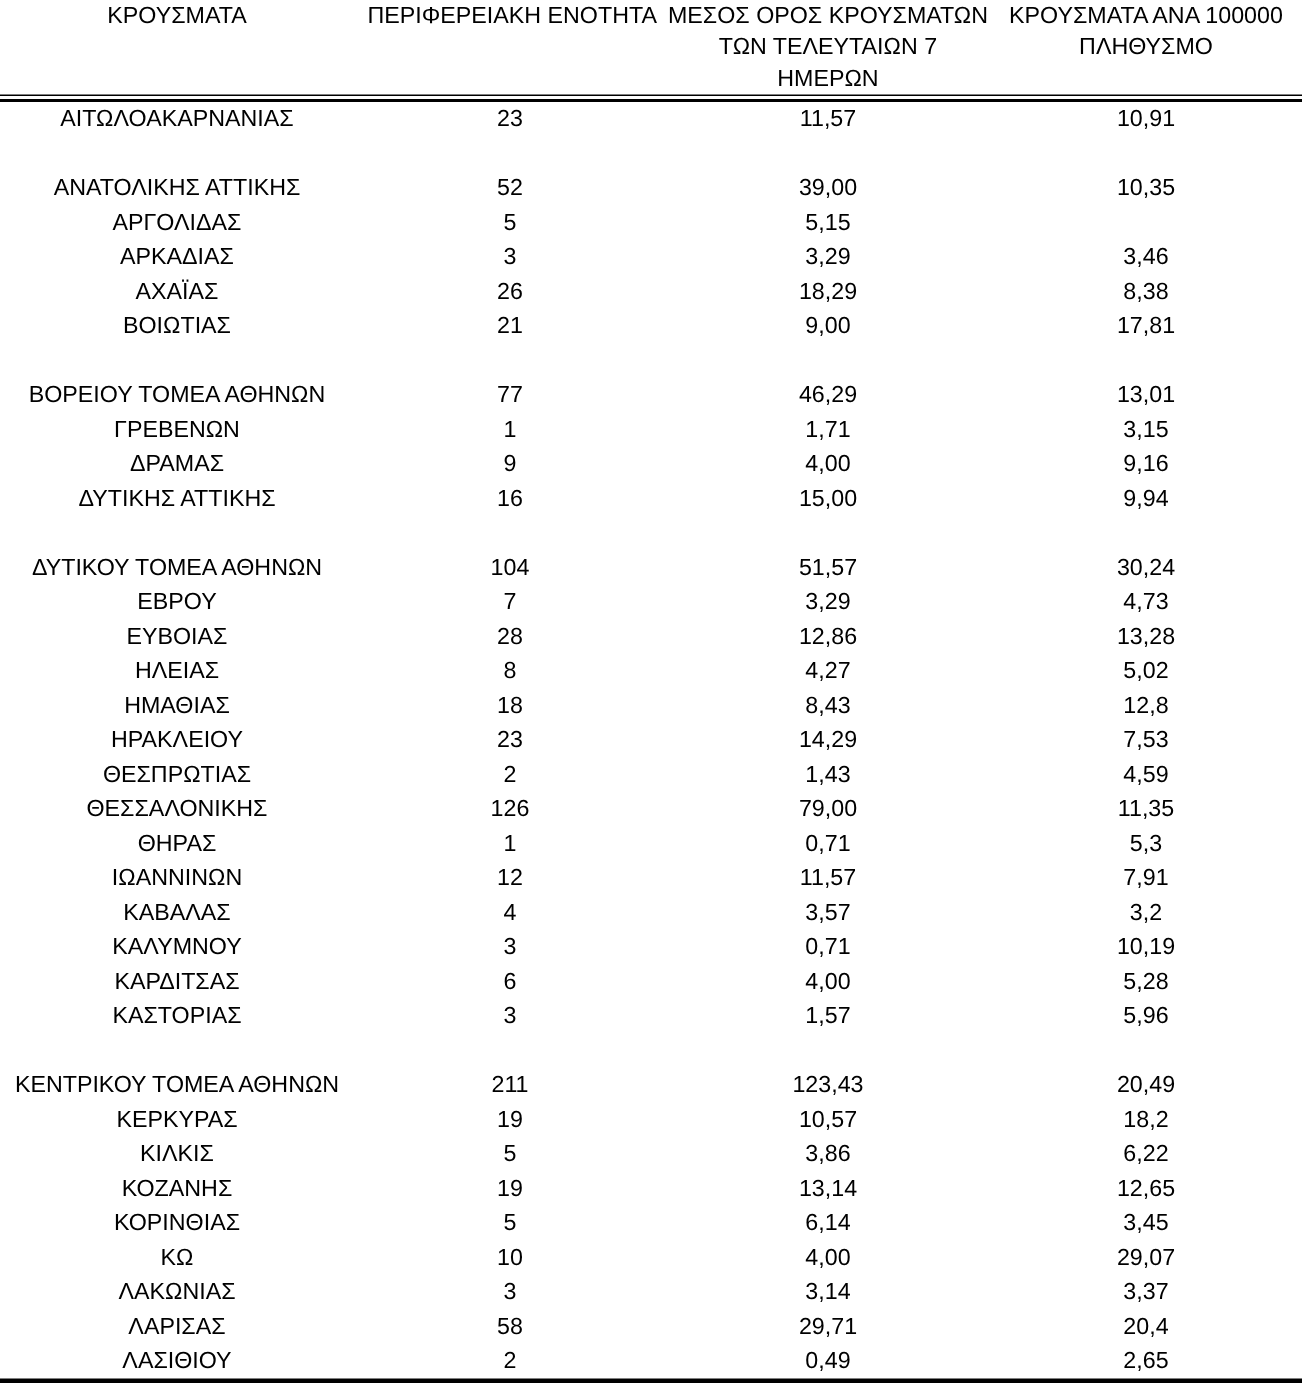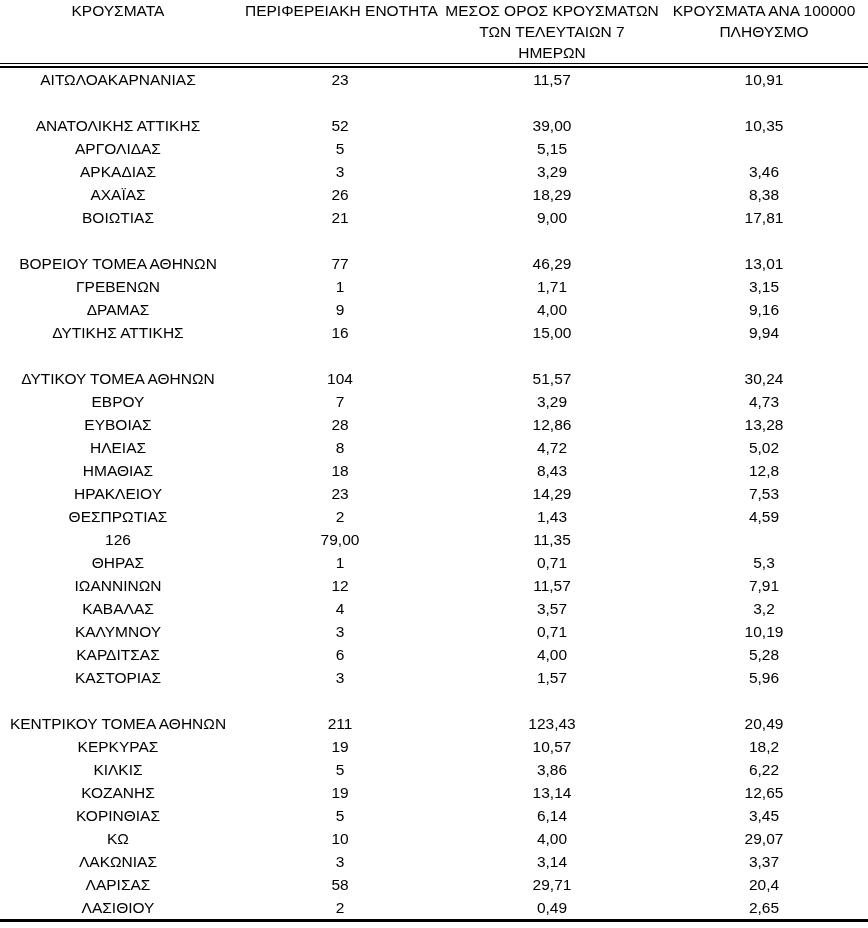--- a/index.html
+++ b/index.html
@@ -156,21 +156,21 @@
       </div>
       <div class="row">
         <div class="cell c0">ΕΥΒΟΙΑΣ</div>
         <div class="cell c1">28</div>
         <div class="cell c2">12,86</div>
         <div class="cell c3">13,28</div>
       </div>
       <div class="row">
         <div class="cell c0">ΗΛΕΙΑΣ</div>
         <div class="cell c1">8</div>
-        <div class="cell c2">4,72</div>
+        <div class="cell c2">4,27</div>
         <div class="cell c3">5,02</div>
       </div>
       <div class="row">
         <div class="cell c0">ΗΜΑΘΙΑΣ</div>
         <div class="cell c1">18</div>
         <div class="cell c2">8,43</div>
         <div class="cell c3">12,8</div>
       </div>
       <div class="row">
         <div class="cell c0">ΗΡΑΚΛΕΙΟΥ</div>
@@ -178,20 +178,21 @@
         <div class="cell c2">14,29</div>
         <div class="cell c3">7,53</div>
       </div>
       <div class="row">
         <div class="cell c0">ΘΕΣΠΡΩΤΙΑΣ</div>
         <div class="cell c1">2</div>
         <div class="cell c2">1,43</div>
         <div class="cell c3">4,59</div>
       </div>
       <div class="row">
+        <div class="cell c0">ΘΕΣΣΑΛΟΝΙΚΗΣ</div>
         <div class="cell c1">126</div>
         <div class="cell c2">79,00</div>
         <div class="cell c3">11,35</div>
       </div>
       <div class="row">
         <div class="cell c0">ΘΗΡΑΣ</div>
         <div class="cell c1">1</div>
         <div class="cell c2">0,71</div>
         <div class="cell c3">5,3</div>
       </div>

